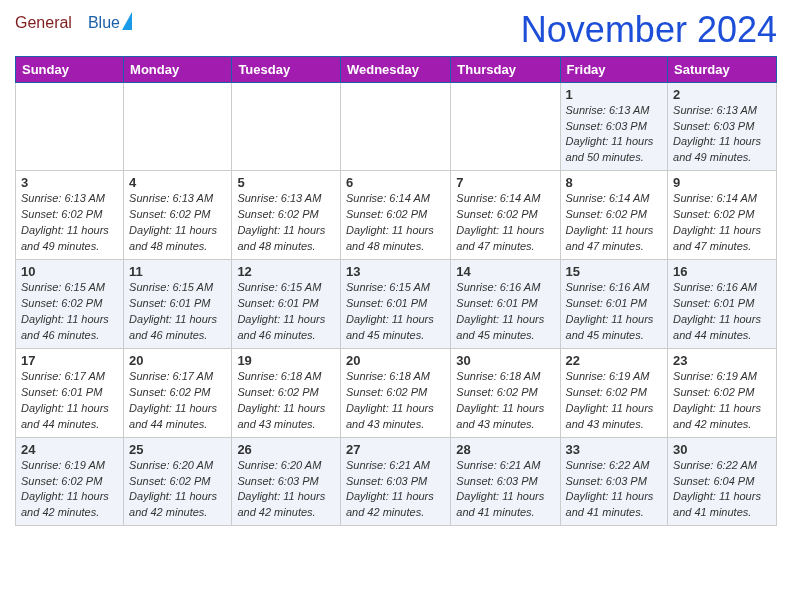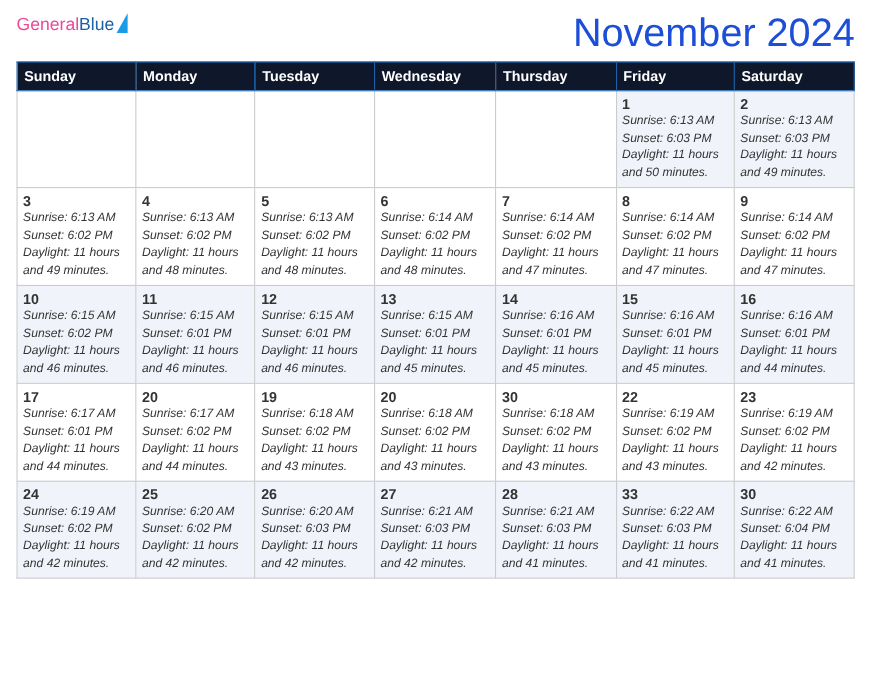--- a/index.html
+++ b/index.html
@@ -19,22 +19,22 @@
       display: flex;
       align-items: flex-start;
       justify-content: space-between;
       margin-bottom: 6px;
     }
     .logo {
       display: flex;
       align-items: center;
       margin-top: 4px;
     }
-    .logo-general { color: #ec4899; }
-    .logo-blue { color: #1a5fa8; }
+    .logo-general { color: #7f1d1d; }
+    .logo-blue { color: #1a5fa8; margin-left: 16px; }
     .logo-triangle {
       width: 0; height: 0;
       border-left: 10px solid transparent;
       border-bottom: 18px solid #1a9be8;
       margin-left: 2px;
       margin-top: -4px;
     }
     .title-area {
       text-align: right;
     }
@@ -47,21 +47,21 @@
     .location {
       font-size: 16px;
       color: #555;
     }
     .calendar {
       width: 100%;
       border-collapse: collapse;
       border: 1px solid #bbb;
     }
     .calendar thead th {
-      background: #0f172a;
+      background: #a21caf;
       color: #fff;
       font-size: 13px;
       font-weight: bold;
       padding: 5px 6px;
       text-align: left;
       border: 1px solid #1a5fa8;
     }
     .calendar tbody td {
       vertical-align: top;
       width: 113px;

